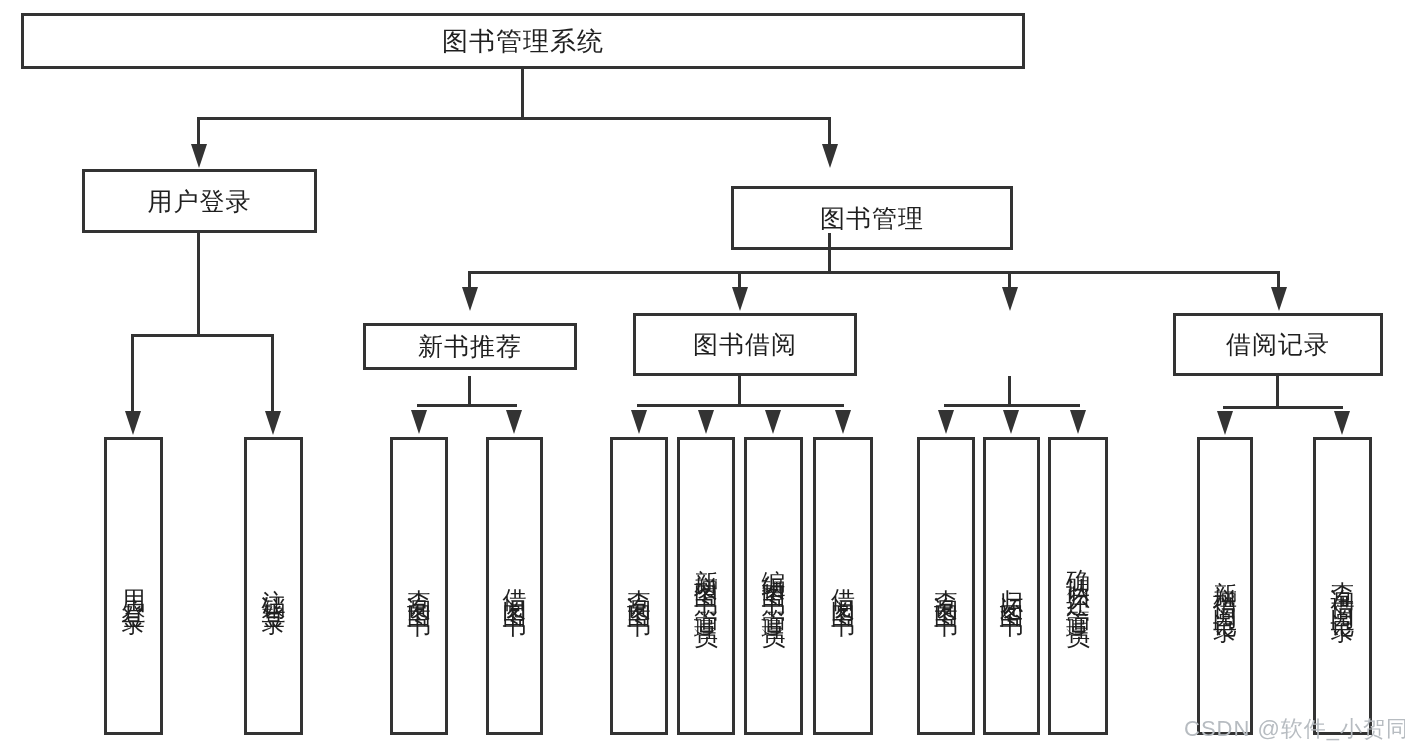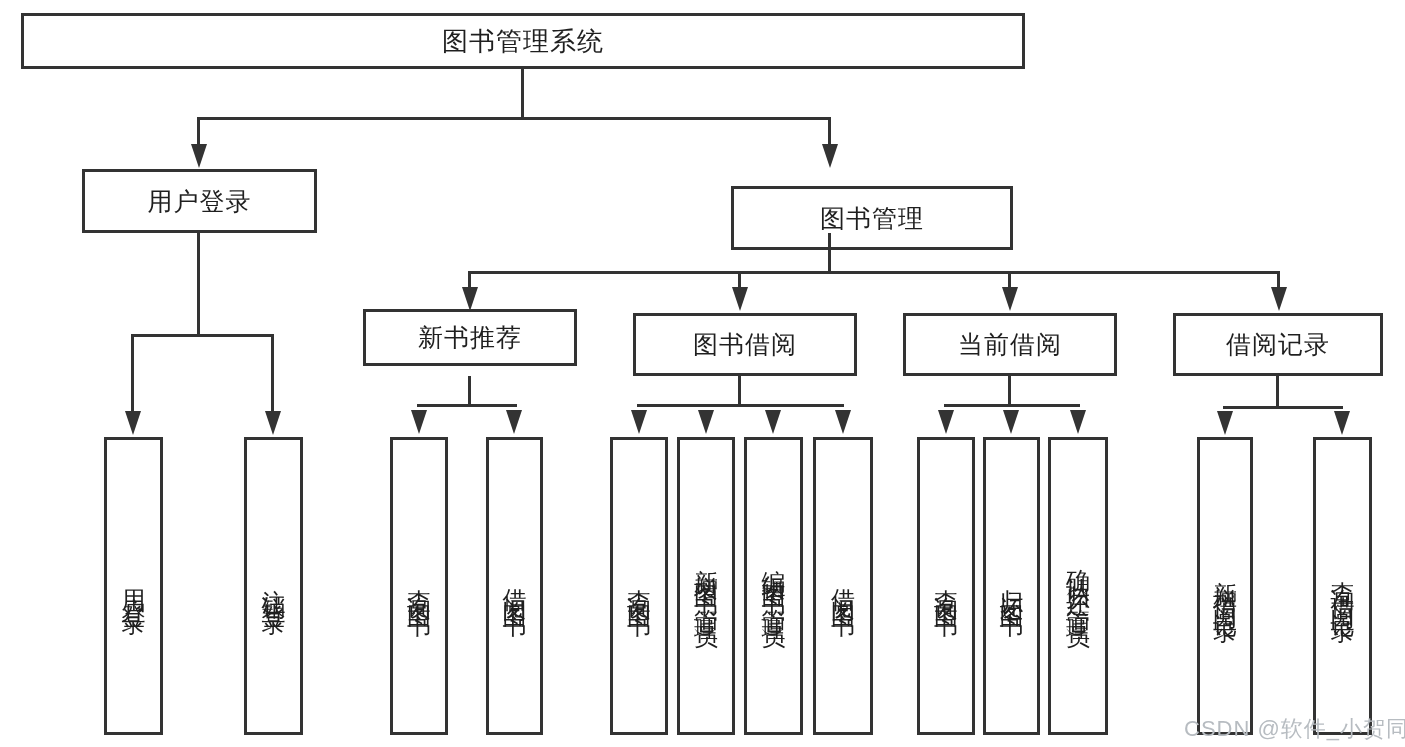--- a/index.html
+++ b/index.html
@@ -64,28 +64,25 @@
   <div class="hl" style="left:468px;top:271px;width:812px;"></div>
   <div class="vl" style="left:468px;top:271px;height:18px;"></div>
   <div class="ar" style="left:462px;top:287px;"></div>
   <div class="vl" style="left:738px;top:271px;height:18px;"></div>
   <div class="ar" style="left:732px;top:287px;"></div>
   <div class="vl" style="left:1008px;top:271px;height:18px;"></div>
   <div class="ar" style="left:1002px;top:287px;"></div>
   <div class="vl" style="left:1277px;top:271px;height:18px;"></div>
   <div class="ar" style="left:1271px;top:287px;"></div>
 
-  <div class="b h" style="left:363px;top:309px;width:214px;height:57px;">
+  <div class="b h" style="left:363px;top:323px;width:214px;height:47px;">
     <span>新书推荐</span>
   </div>
   <div class="b h" style="left:633px;top:313px;width:224px;height:63px;">
     <span>图书借阅</span>
-  </div>
-  <div class="b h" style="left:903px;top:313px;width:214px;height:63px;">
-    <span>当前借阅</span>
   </div>
   <div class="b h" style="left:1173px;top:313px;width:210px;height:63px;">
     <span>借阅记录</span>
   </div>
 
   <div class="vl" style="left:468px;top:376px;height:31px;"></div>
   <div class="hl" style="left:417px;top:404px;width:100px;"></div>
   <div class="ar" style="left:411px;top:410px;"></div>
   <div class="ar" style="left:506px;top:410px;"></div>
 

